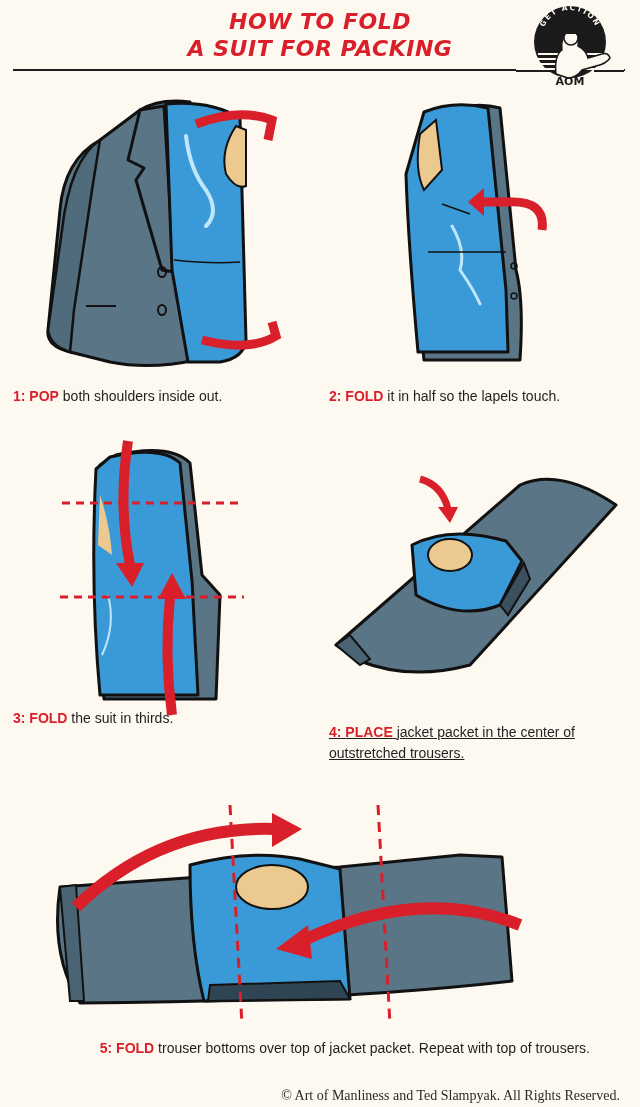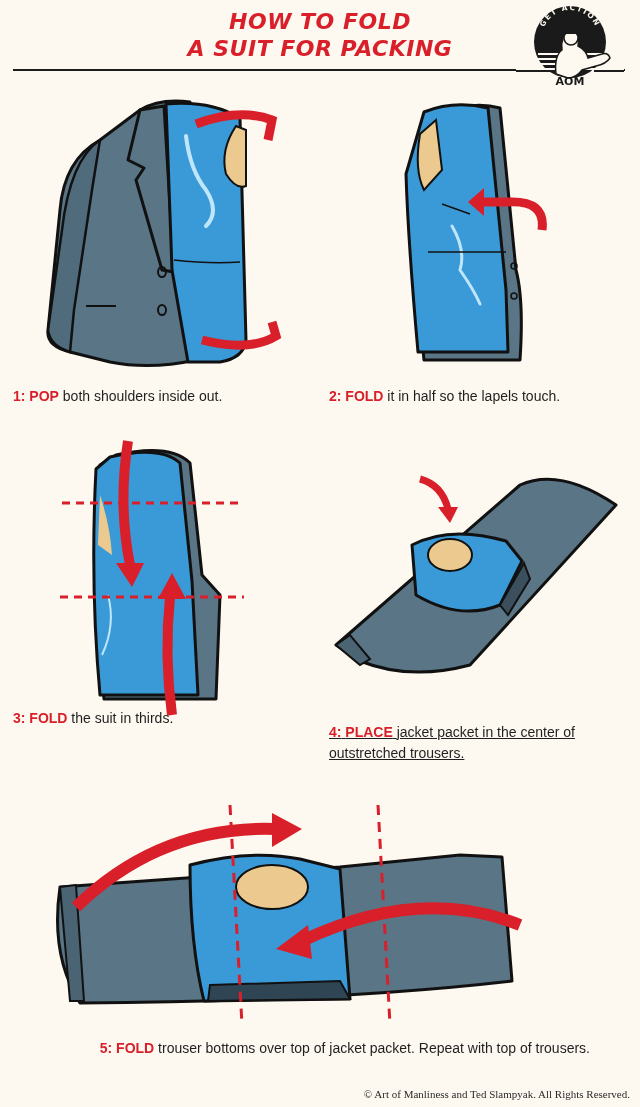--- a/index.html
+++ b/index.html
@@ -20,22 +20,22 @@
     position: absolute; left: 13px; width: 612px; top: 69px; height: 2px;
     background: #1d1d1d;
   }
   .logo { position: absolute; left: 516px; top: 4px; width: 108px; height: 84px; }
   .panel { position: absolute; }
   .caption {
     position: absolute; font-size: 14px; line-height: 21px; color: #1f1f1f;
   }
   .caption .lead { color: #d81f2a; font-weight: bold; }
   .copyright {
-    position: absolute; right: 10px; top: 1088px;
-    font-family: "Liberation Serif", "DejaVu Serif", serif; font-size: 11px; color: #2a2a2a;
+    position: absolute; right: 20px; top: 1088px;
+    font-family: "Liberation Serif", "DejaVu Serif", serif; font-size: 14px; color: #2a2a2a;
   }
   svg { overflow: visible; }
 </style>
 </head>
 <body>
 
 <div class="title">
   <span>HOW TO FOLD</span>
   <span>A SUIT FOR PACKING</span>
 </div>

